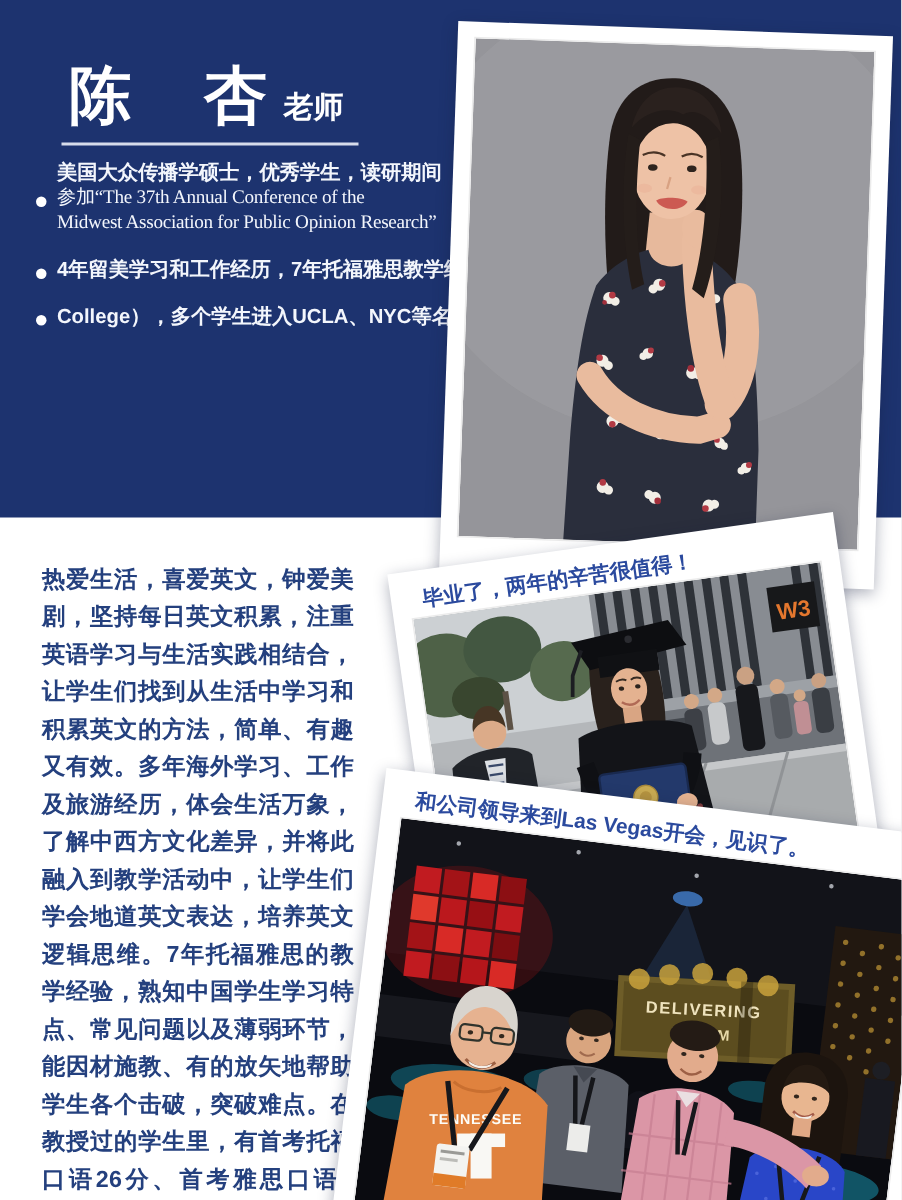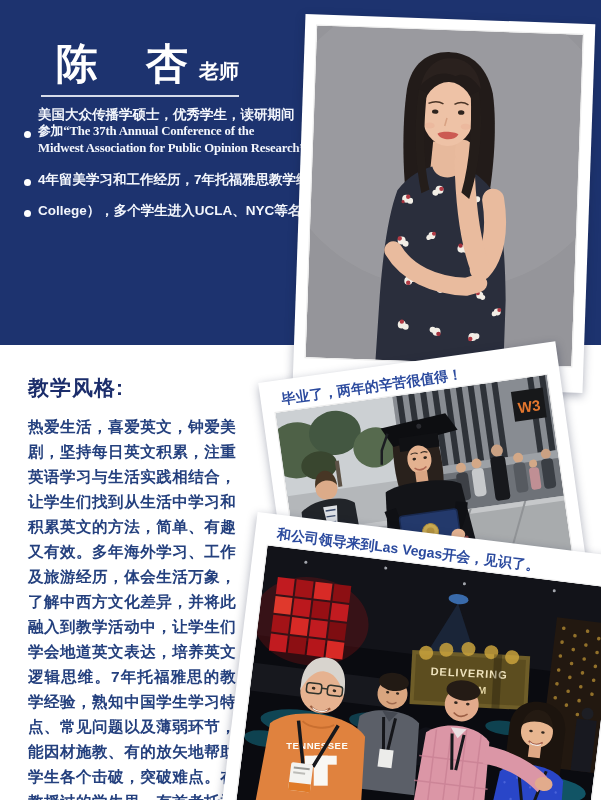--- a/index.html
+++ b/index.html
@@ -5,41 +5,41 @@
   html,body{margin:0;padding:0;background:#e8e8e8;}
   .page{
     position:relative;width:601px;height:800px;margin:0 auto;
     background:#ffffff;overflow:hidden;
     font-family:"Liberation Sans",sans-serif;
   }
   .header-band{
     position:absolute;left:0;top:0;width:601px;height:345px;
     background:#1d336f;z-index:0;
   }
-  .name-row{position:absolute;left:56px;top:36px;white-space:nowrap;z-index:1;}
+  .name-row{position:absolute;left:46px;top:36px;white-space:nowrap;z-index:1;}
   .teacher-name{
     font-size:42px;font-weight:700;color:#ffffff;letter-spacing:3px;
   }
   .teacher-suffix{
     font-size:20px;font-weight:700;color:#ffffff;margin-left:8px;
   }
   .name-divider{
     position:absolute;left:41px;top:95px;width:198px;height:2px;
     background:rgba(240,244,252,0.88);z-index:1;
   }
   .bullets{position:absolute;left:24px;top:106px;width:278px;z-index:1;}
   .bullet{display:flex;margin-bottom:14px;align-items:center;}
   .dot{
     flex:none;width:7px;height:7px;border-radius:50%;background:#ffffff;
     margin:5px 7px 0 0;
   }
   .btext{color:#f3f6fc;font-size:13.5px;line-height:17px;font-weight:700;}
   .bline{display:block;white-space:nowrap;}
   .latin-serif{
-    font-family:"Liberation Serif",serif;font-size:12.8px;font-weight:700;
+    font-family:"Liberation Serif",serif;font-size:12.8px;font-weight:400;
     letter-spacing:-0.2px;
   }
   .body-section{position:absolute;left:28px;top:374px;width:208px;z-index:1;}
   .style-heading{
     margin:0 0 12px 0;font-size:21px;font-weight:700;color:#1b2d6b;
     letter-spacing:1px;
   }
   .style-paragraph{
     margin:0;font-size:15.5px;line-height:25px;font-weight:700;
     color:#24407e;text-align:justify;letter-spacing:0.2px;
@@ -104,21 +104,20 @@
     </div>
     <div class="bullet">
       <span class="dot"></span>
       <div class="btext">
         <span class="bline">College），多个学生进入UCLA、NYC等名校。</span>
       </div>
     </div>
   </div>
 
   <div class="body-section">
-    <h2 class="style-heading">教学风格:</h2>
     <p class="style-paragraph">热爱生活，喜爱英文，钟爱美剧，坚持每日英文积累，注重英语学习与生活实践相结合，让学生们找到从生活中学习和积累英文的方法，简单、有趣又有效。多年海外学习、工作及旅游经历，体会生活万象，了解中西方文化差异，并将此融入到教学活动中，让学生们学会地道英文表达，培养英文逻辑思维。7年托福雅思的教学经验，熟知中国学生学习特点、常见问题以及薄弱环节，能因材施教、有的放矢地帮助学生各个击破，突破难点。在教授过的学生里，有首考托福口语26分、首考雅思口语7分，有托福口语从18提分至23，雅思口语从5提分至6。</p>
   </div>
 
   <div class="polaroid photo-portrait">
     <div class="photo-inner">
       <svg viewBox="0 0 266 332" preserveAspectRatio="none">
         <rect width="266" height="332" fill="#97979b"></rect>
         <ellipse cx="133" cy="110" rx="170" ry="150" fill="#a3a3a7" opacity="0.5"></ellipse>
         <rect width="266" height="332" fill="#8e8e92" opacity="0.12"></rect>
         <g>

